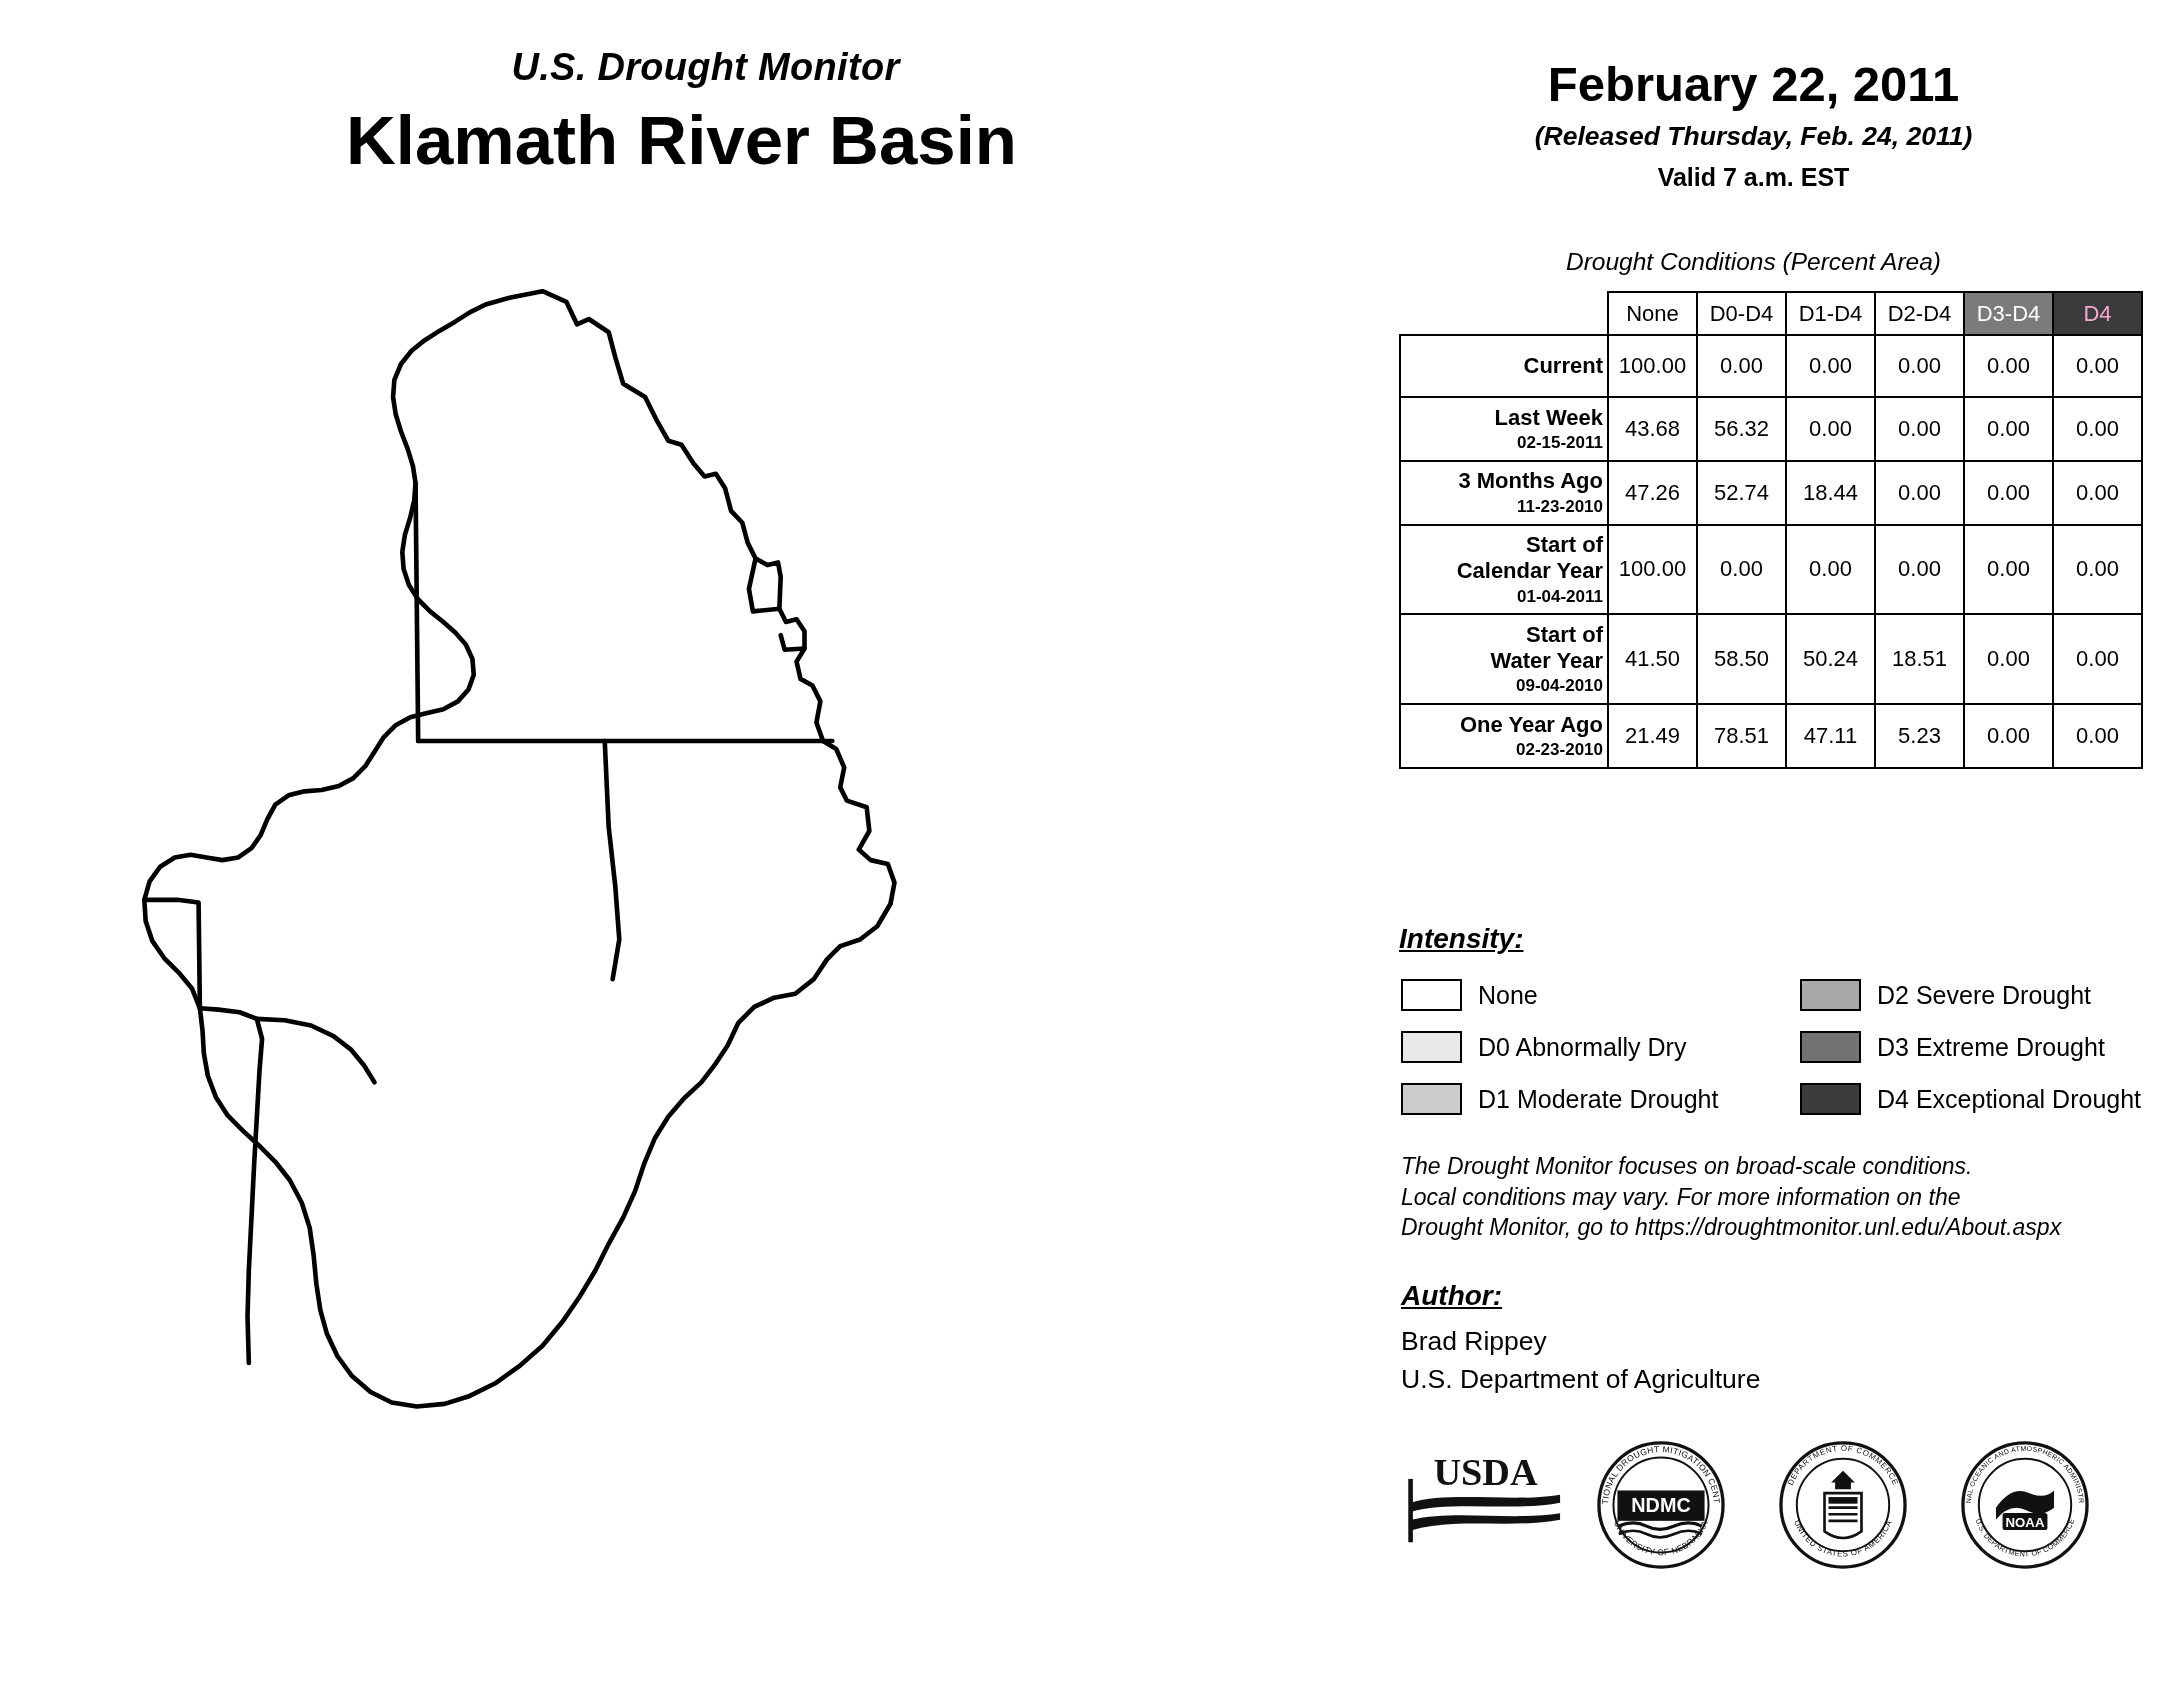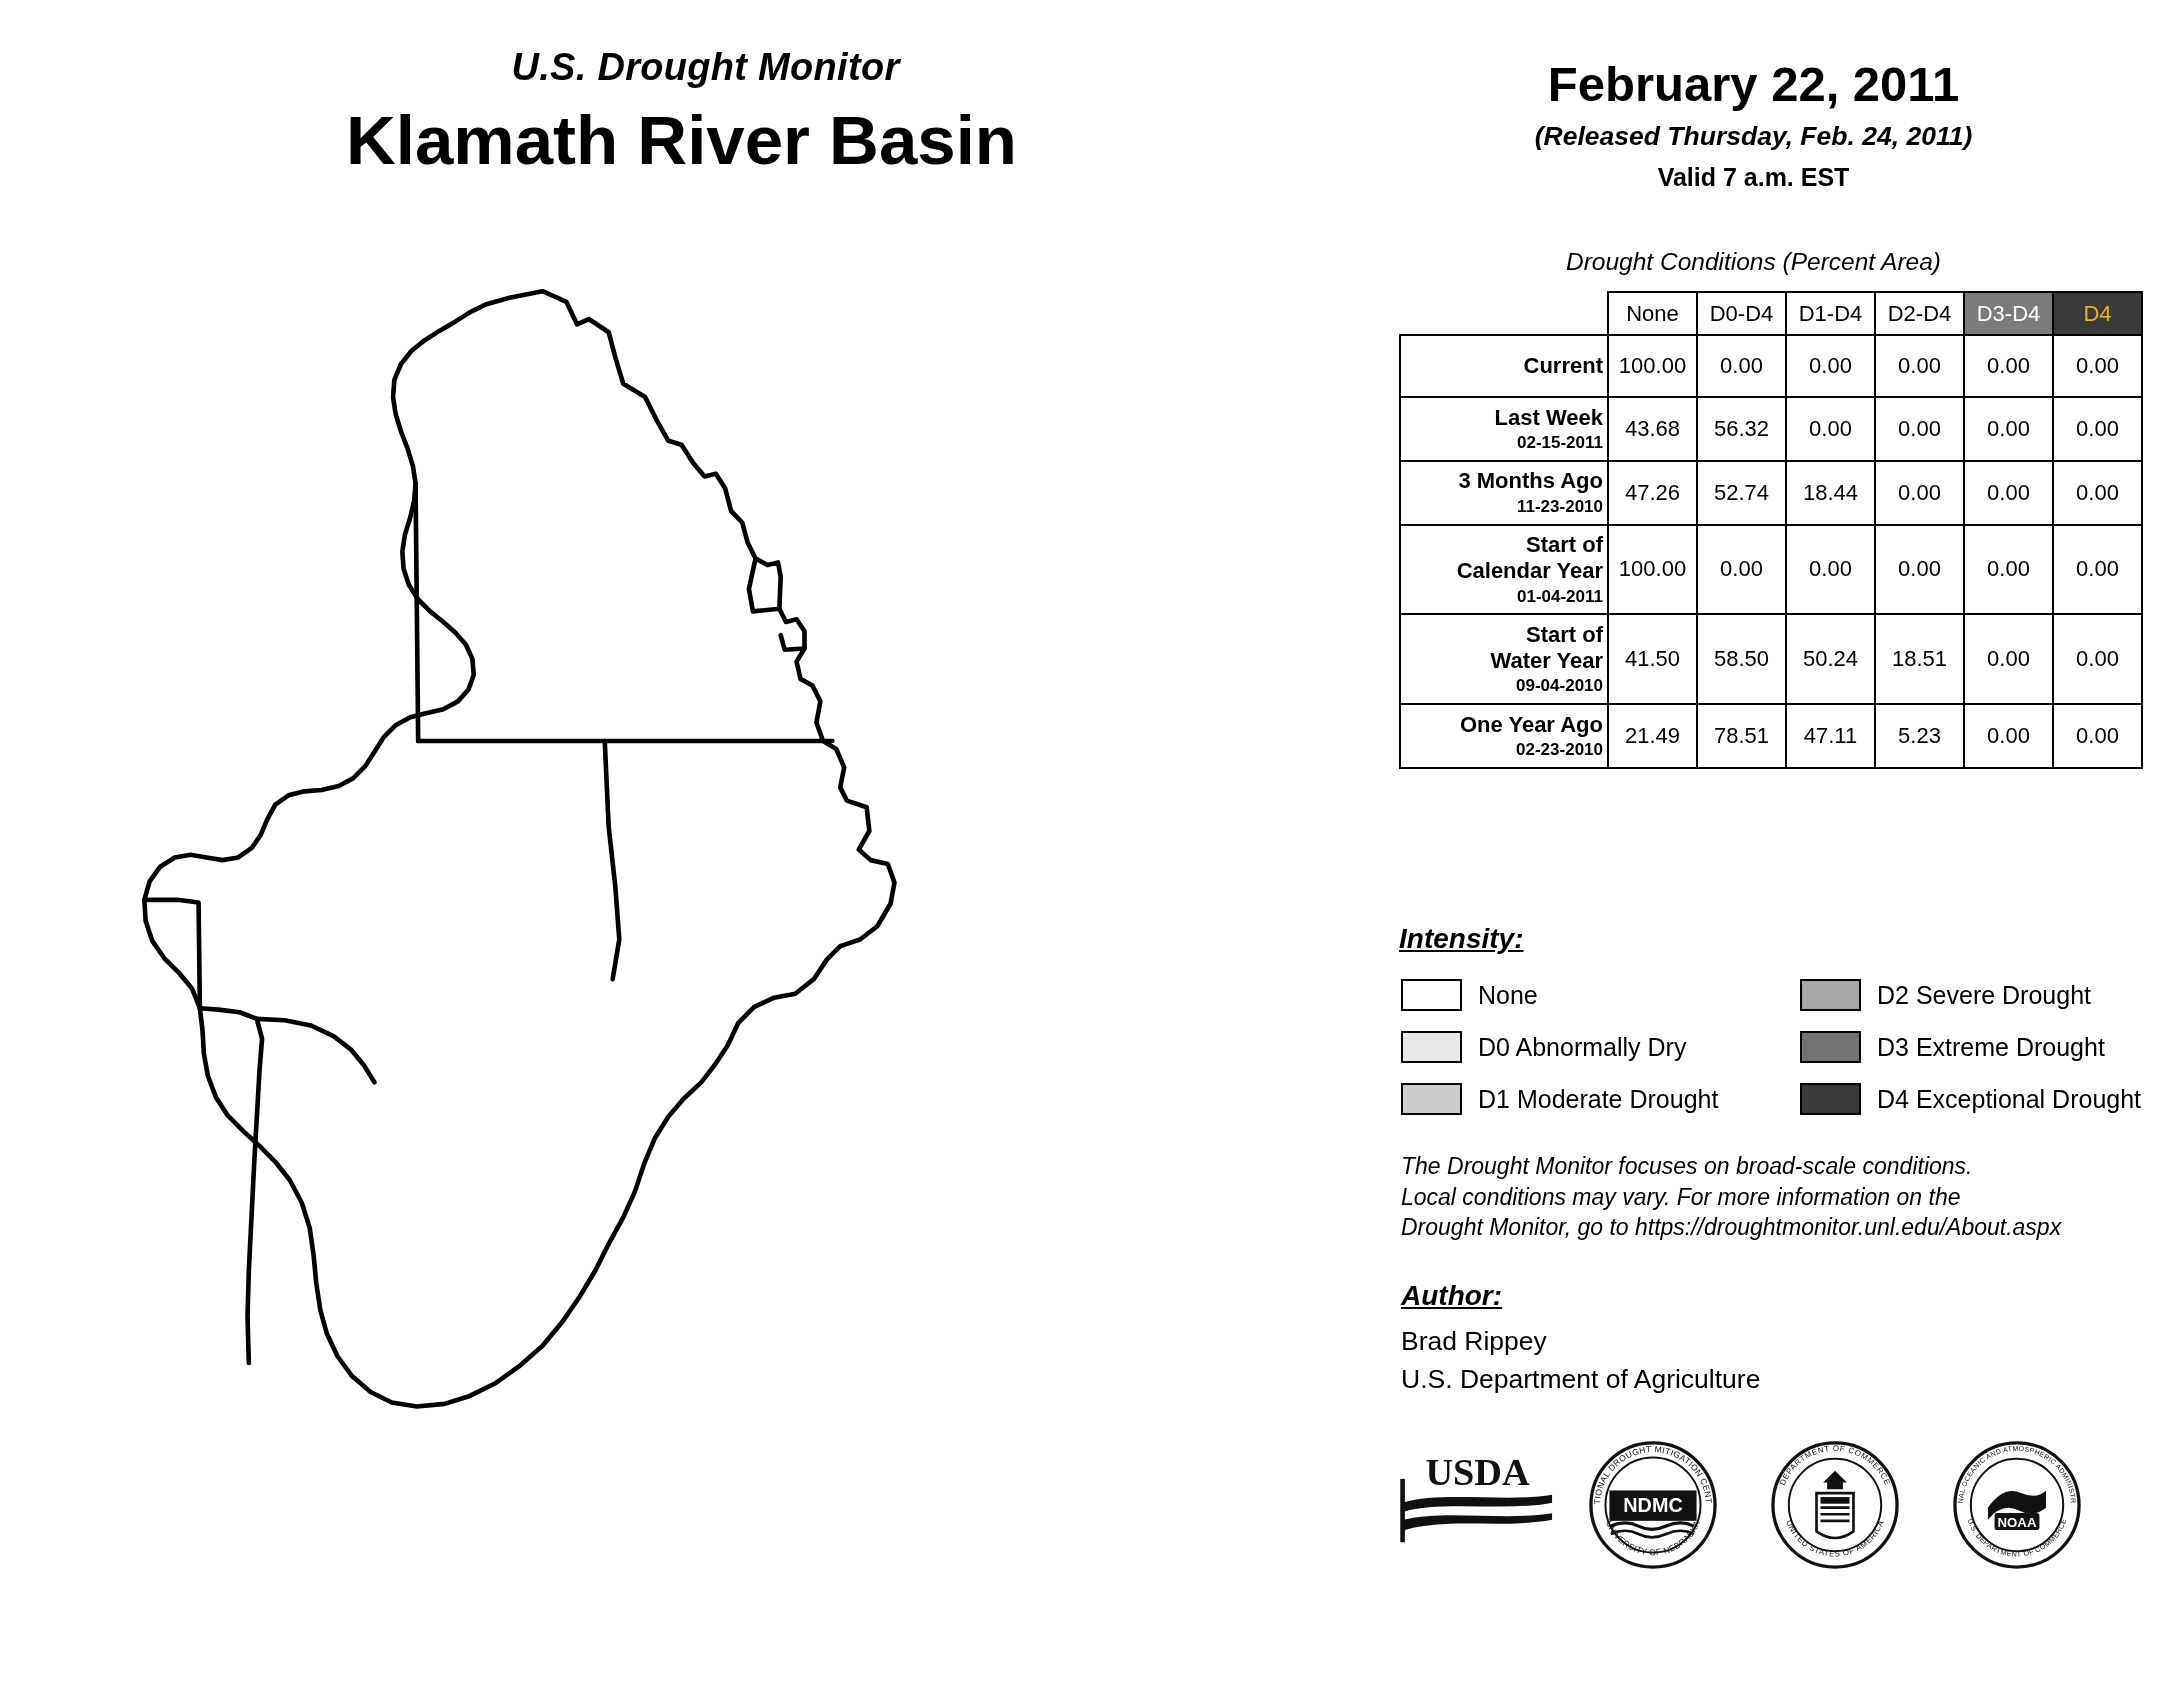--- a/index.html
+++ b/index.html
@@ -124,21 +124,21 @@
   #cond-table thead th.corner {
     border: none;
     width: 198px;
   }
   th.hdr-d3 {
     background: #7b7b7b;
     color: #ffffff;
   }
   th.hdr-d4 {
     background: #3b3b3b;
-    color: #eab308;
+    color: #f9a8d4;
   }
   #cond-table tbody td.rowlabel {
     width: 198px;
     text-align: right;
     font-weight: bold;
     font-size: 22px;
     padding: 6.6px 4px;
     line-height: 1.18;
   }
   .rowlabel .sub {
@@ -207,21 +207,21 @@
     position: absolute;
     left: 38px;
     top: 1323px;
     font-size: 26.5px;
     line-height: 1.42;
   }
 
   
   #logos {
     position: absolute;
-    left: 32px;
+    left: 40px;
     top: 1439px;
     width: 741px;
     height: 139px;
   }
   .logo {
     position: absolute;
     top: 0;
   }
   #footer-url {
     position: absolute;

